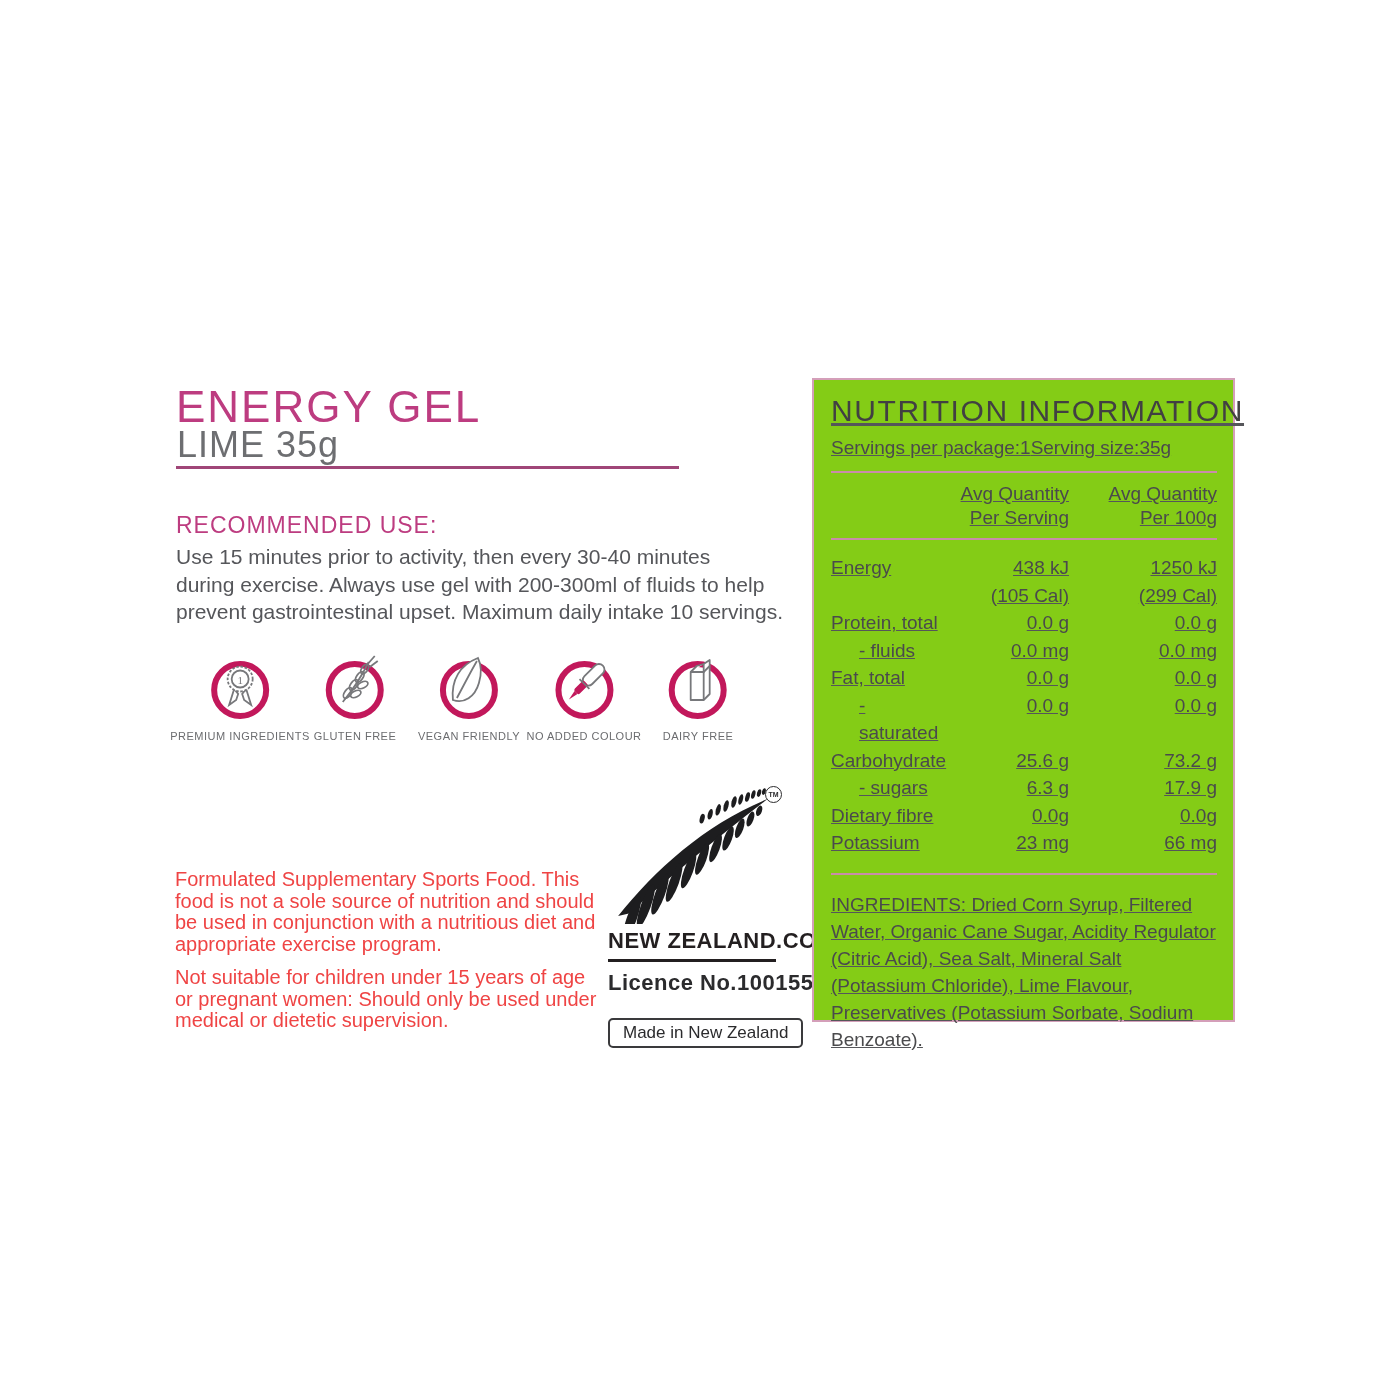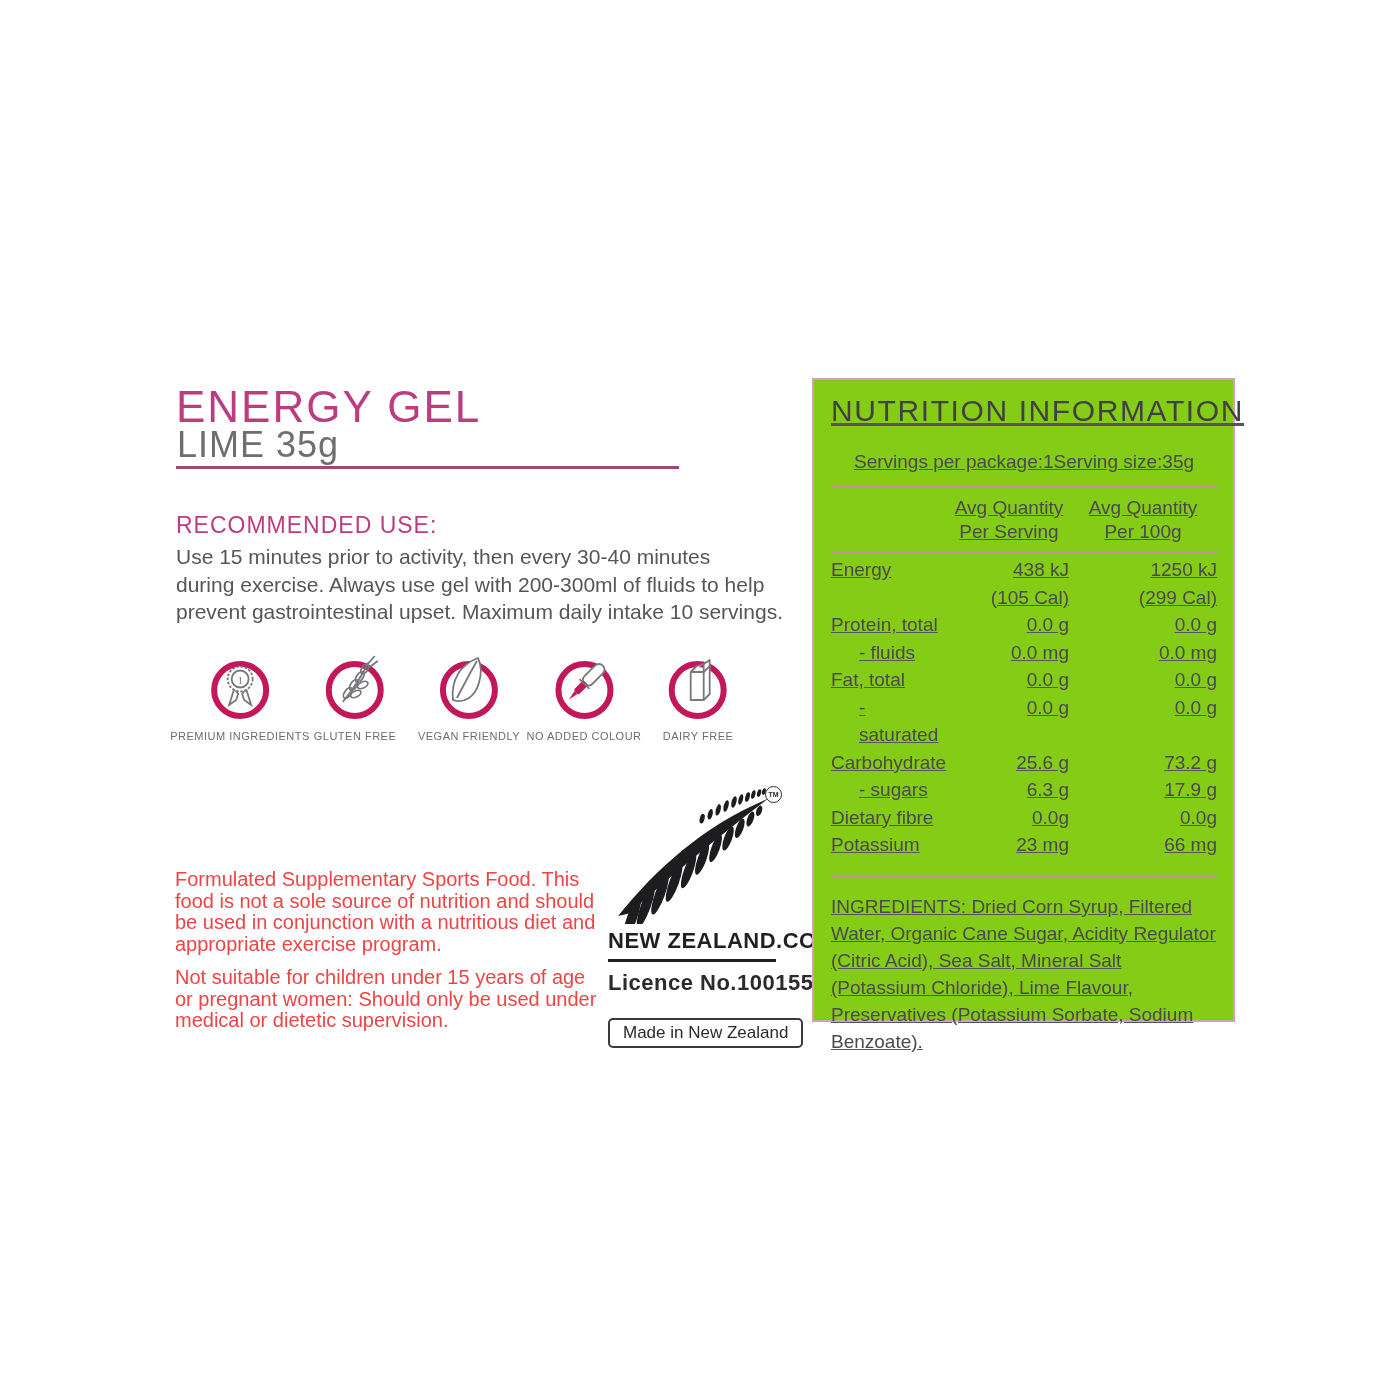--- a/index.html
+++ b/index.html
@@ -36,30 +36,30 @@
   .nz-brand{margin-top:2px;font-size:22px;font-weight:700;letter-spacing:.5px;white-space:nowrap;
         border-bottom:3px solid #231f20;padding-bottom:5px;color:#231f20;}
   .nz-licence{margin-top:8px;font-size:22px;font-weight:700;letter-spacing:.5px;white-space:nowrap;color:#2b2b2d;}
   .made-in-box{margin-top:22px;display:inline-block;border:2px solid #3a3a3c;border-radius:5px;
         padding:3px 13px;font-size:17px;color:#2b2b2d;white-space:nowrap;}
 
   
   .nutrition-box{position:absolute;left:812px;top:378px;width:423px;height:644px;box-sizing:border-box;
         border:2px solid #d49fb9;background:#84cc16;padding:10px 16px 0 17px;text-decoration:underline;}
   .nutrition-title{font-size:30px;letter-spacing:1.6px;color:#414042;margin-top:4px;white-space:nowrap;}
-  .serving-line{display:flex;justify-content:center;margin-top:23px;font-size:19px;color:#4a4a4c;}
+  .serving-line{display:flex;justify-content:flex-start;margin-top:9px;font-size:19px;color:#4a4a4c;}
   .rule{height:2px;background:#c98daa;}
   .rule-1{margin-top:12px;}
   .col-headers{display:flex;margin-top:9px;font-size:19px;line-height:24px;color:#4a4a4c;}
   .col-headers .spacer{flex:1;}
-  .colh{text-align:center;}
+  .colh{text-align:right;}
   .colh.c1{width:120px;}
   .colh.c2{width:148px;}
   .rule-2{margin-top:8px;}
-  table.ntable{width:100%;border-collapse:collapse;table-layout:fixed;margin-top:2px;}
+  table.ntable{width:100%;border-collapse:collapse;table-layout:fixed;margin-top:14px;}
   table.ntable td{padding:0;font-size:19px;line-height:27.5px;color:#4a4a4c;vertical-align:top;}
   td.n-label{}
   td.n-label.indent{padding-left:28px;}
   td.n-val{text-align:right;}
   col.c-lab{width:auto;} col.c-v1{width:120px;} col.c-v2{width:148px;}
   .rule-3{margin-top:16px;}
   .ingredients{margin-top:16px;font-size:19px;line-height:27px;color:#4a4a4c;}
 
   
   .tm{position:absolute;left:157px;top:0px;width:15px;height:15px;border:1.5px solid #2b2b2d;border-radius:50%;

